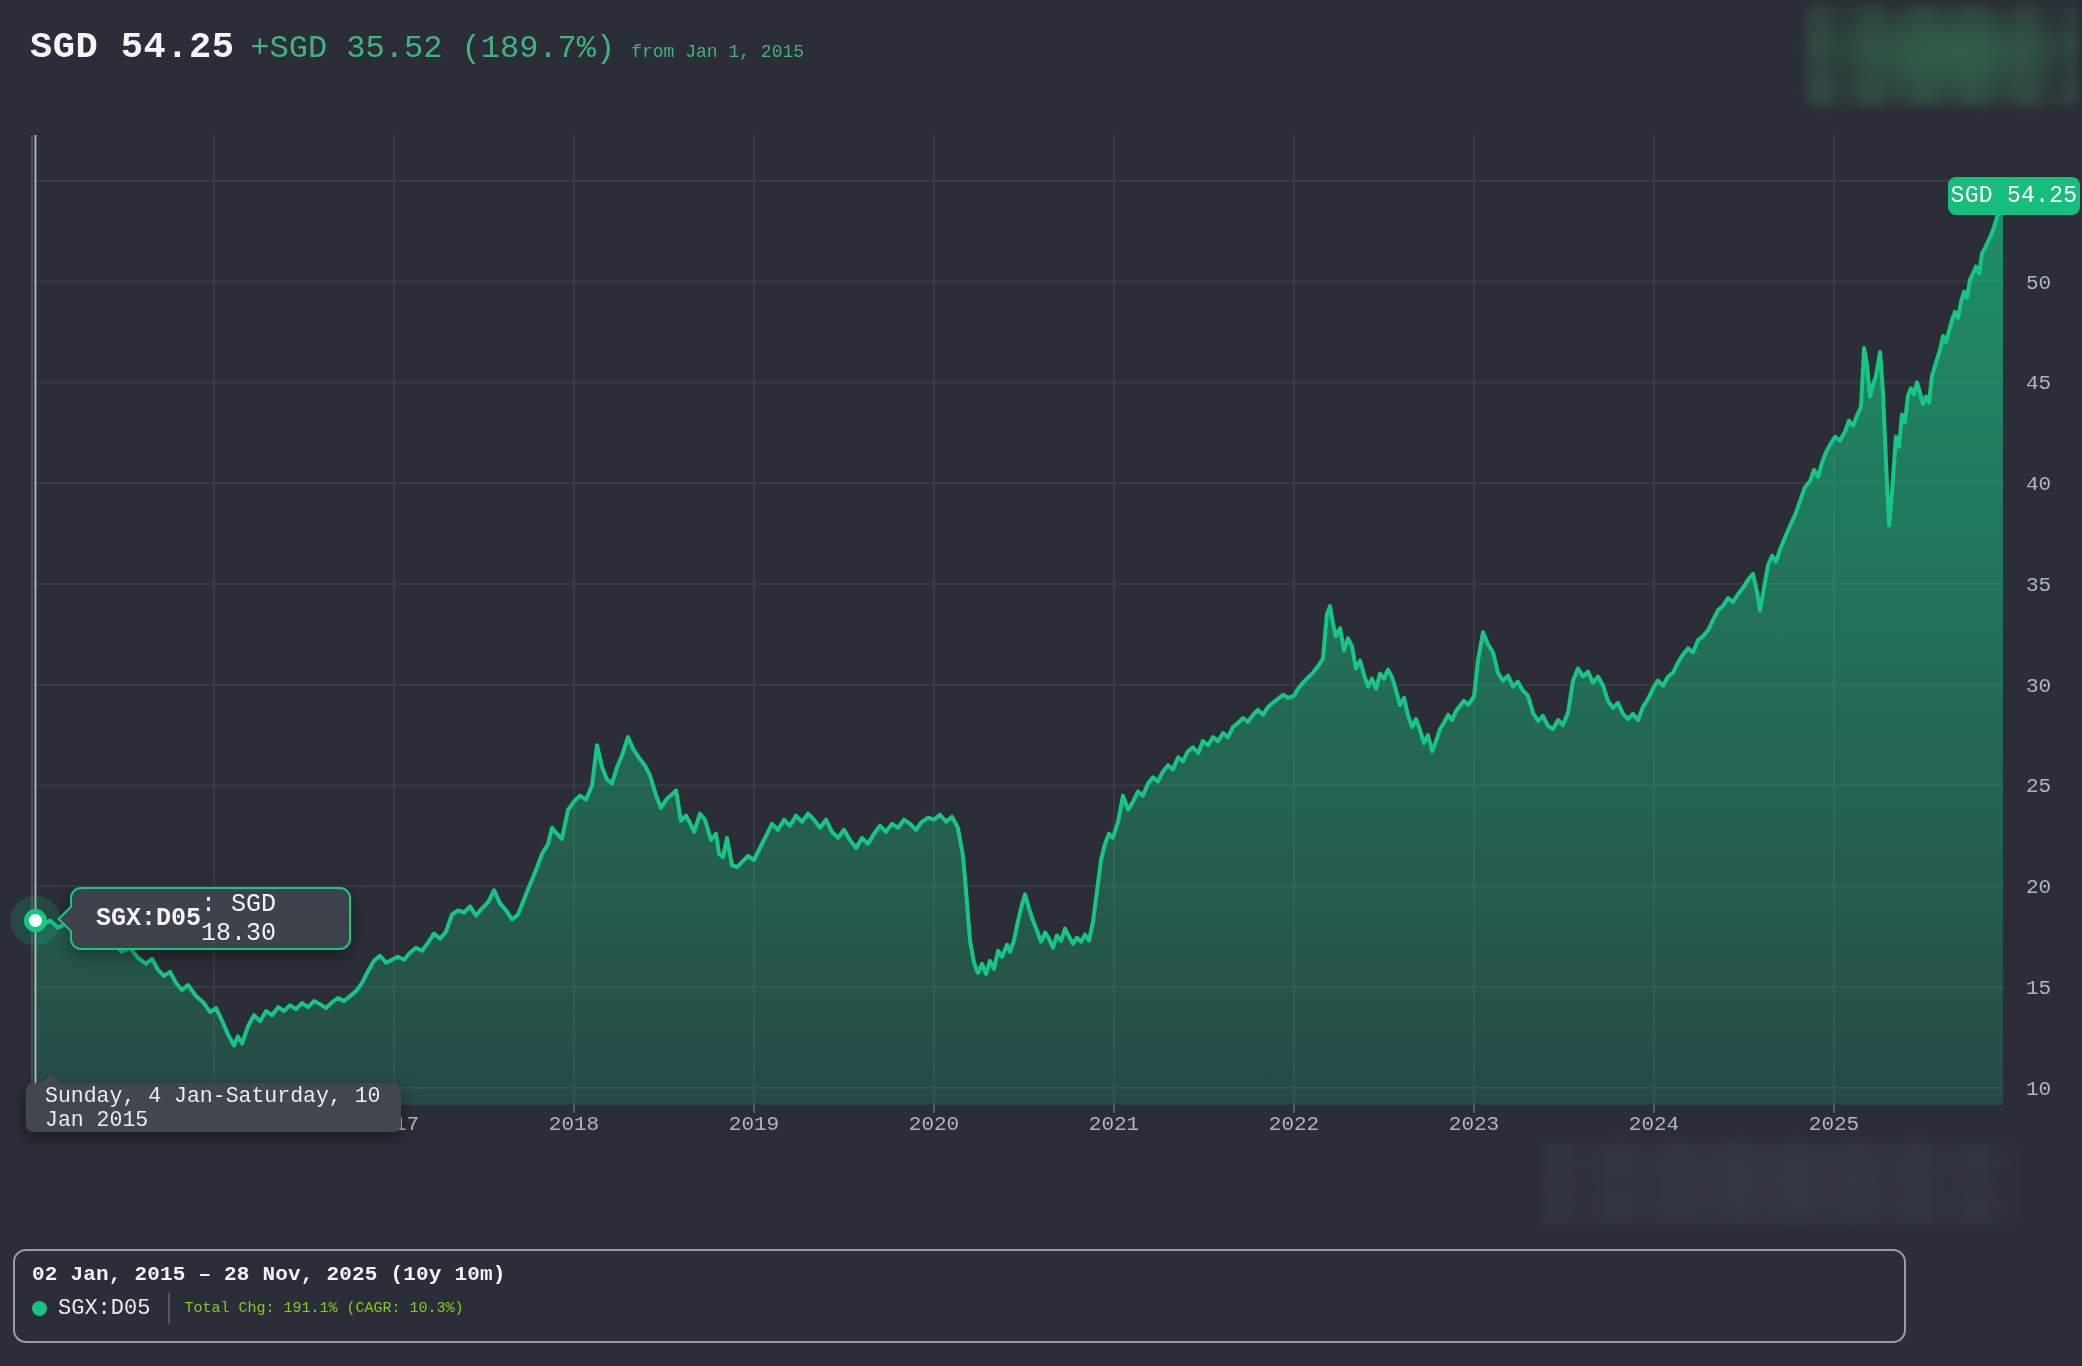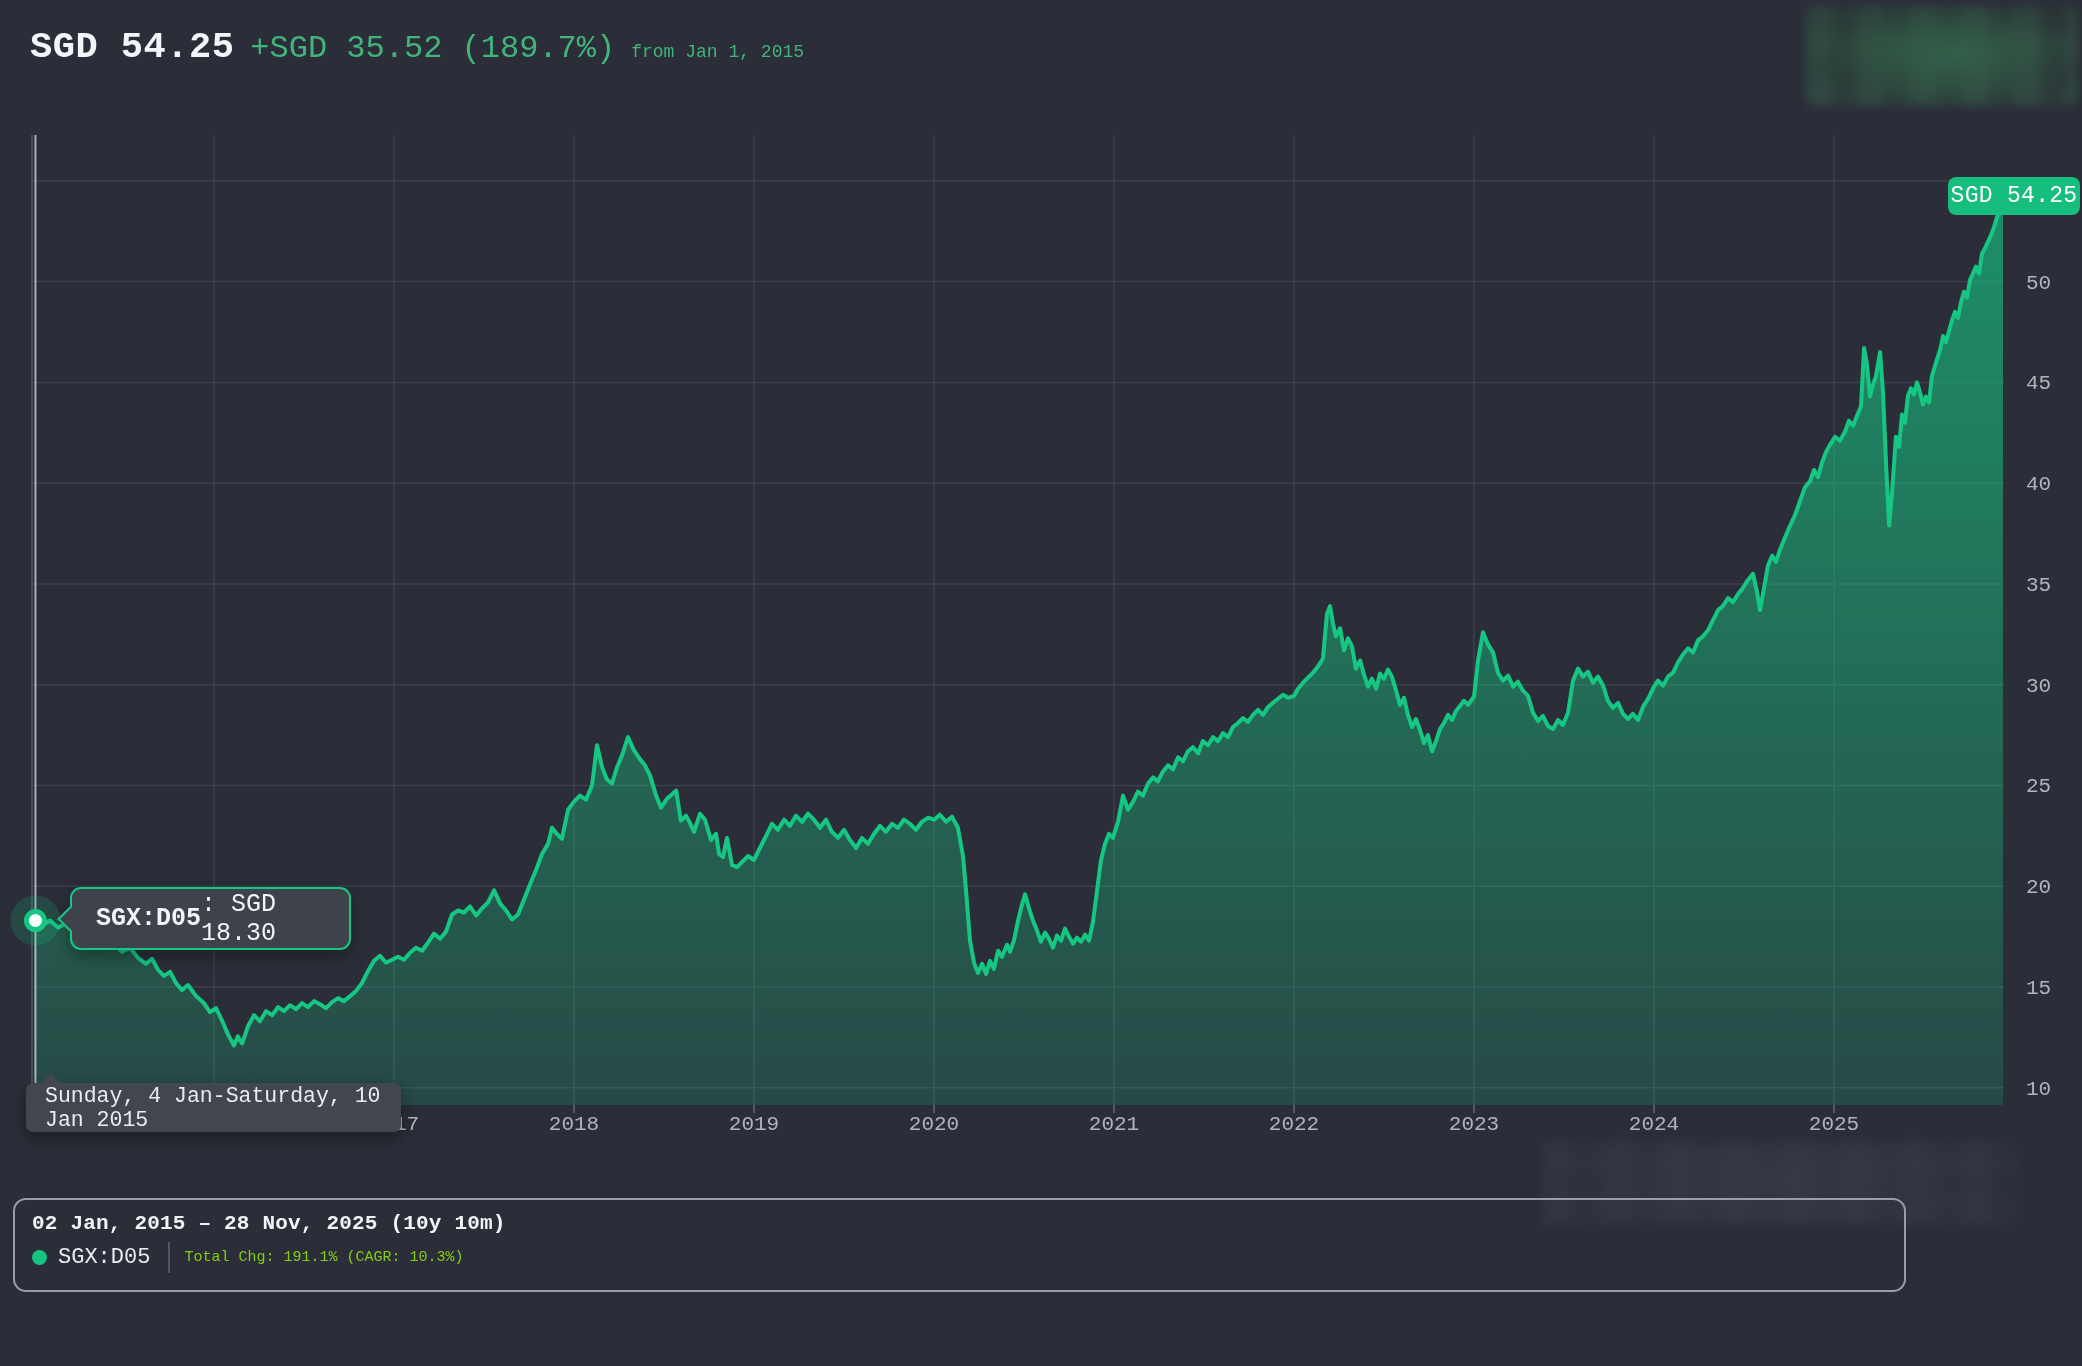--- a/index.html
+++ b/index.html
@@ -38,21 +38,21 @@
   #tooltip-point .sym{font-weight:700;}
   #tooltip-point .arrow{position:absolute;left:-11px;top:21px;width:16px;height:16px;background:#3d424b;
     border-left:2.5px solid #16c784;border-bottom:2.5px solid #16c784;transform:rotate(45deg);}
   
   #tooltip-date{position:absolute;left:10px;top:1083px;width:375px;height:49px;background:#42464f;
     border-radius:7px;z-index:7;display:flex;align-items:center;padding-left:19px;box-sizing:border-box;
     color:#e9ebef;font-size:21.5px;box-shadow:0 6px 16px rgba(0,0,0,.4);margin-left:16px;}
   #tooltip-date .arrow{position:absolute;left:14px;top:-10px;width:0;height:0;
     border-left:11px solid transparent;border-right:11px solid transparent;border-bottom:11px solid #42464f;}
   
-  #legend{position:absolute;left:13px;top:1198px;width:1893px;height:94px;border:2px solid #989da7;
+  #legend{position:absolute;left:13px;top:1249px;width:1893px;height:94px;border:2px solid #989da7;
     border-radius:13px;z-index:5;box-sizing:border-box;padding:12px 0 0 17px;}
   #legend .range{font-size:21px;font-weight:700;color:#f2f3f6;letter-spacing:.2px;}
   #legend .row2{display:flex;align-items:center;margin-top:7px;}
   #legend .dot{width:15px;height:15px;border-radius:50%;background:#17c381;margin-right:11px;}
   #legend .sym{font-size:22px;color:#e9ebee;}
   #legend .divider{width:2px;height:31px;background:#51565f;margin:0 14px 0 18px;}
   #legend .stats{font-size:15px;color:#84cc16;}
 </style>
 </head>
 <body>

